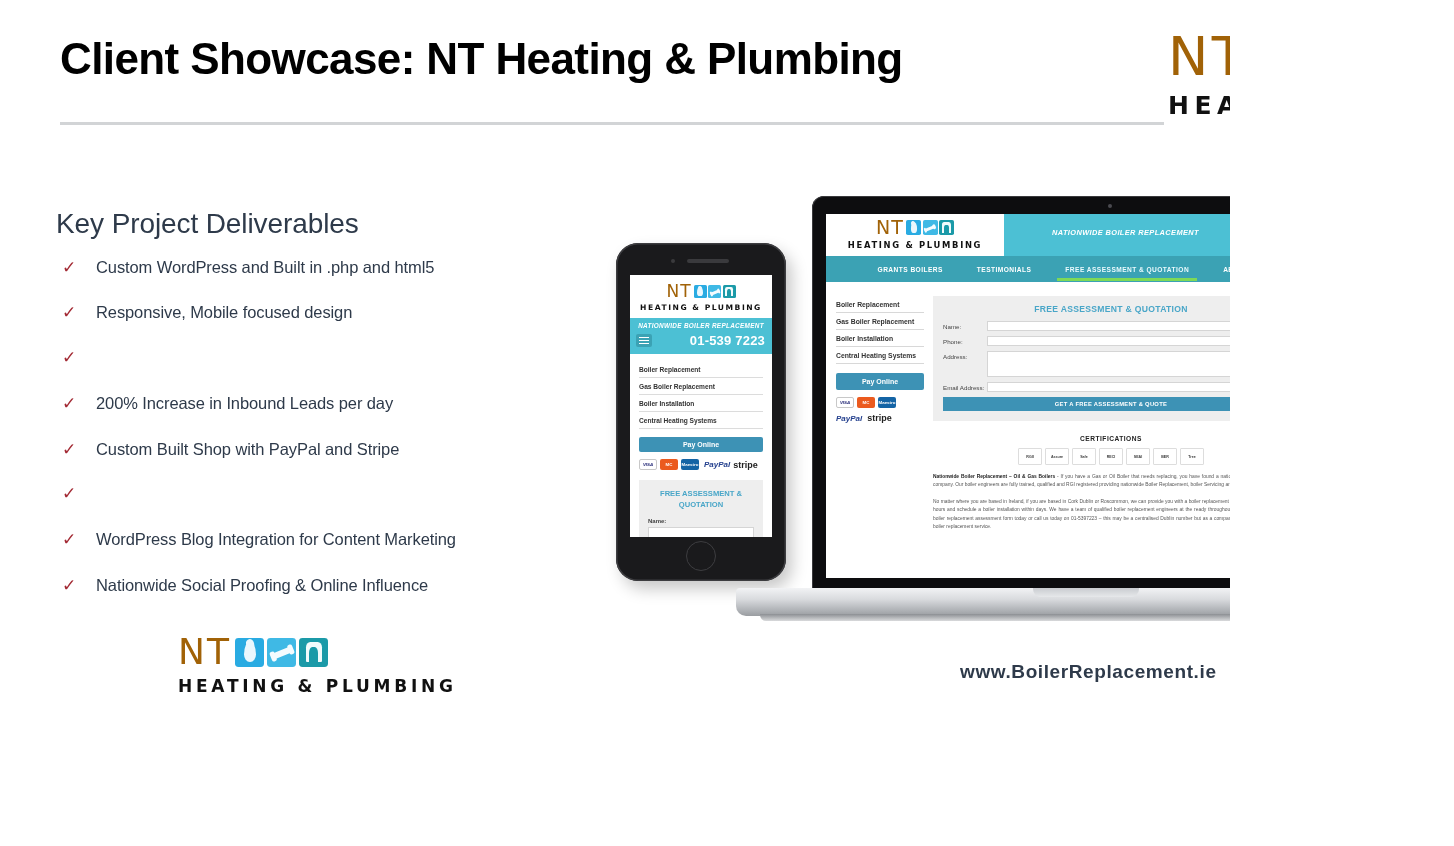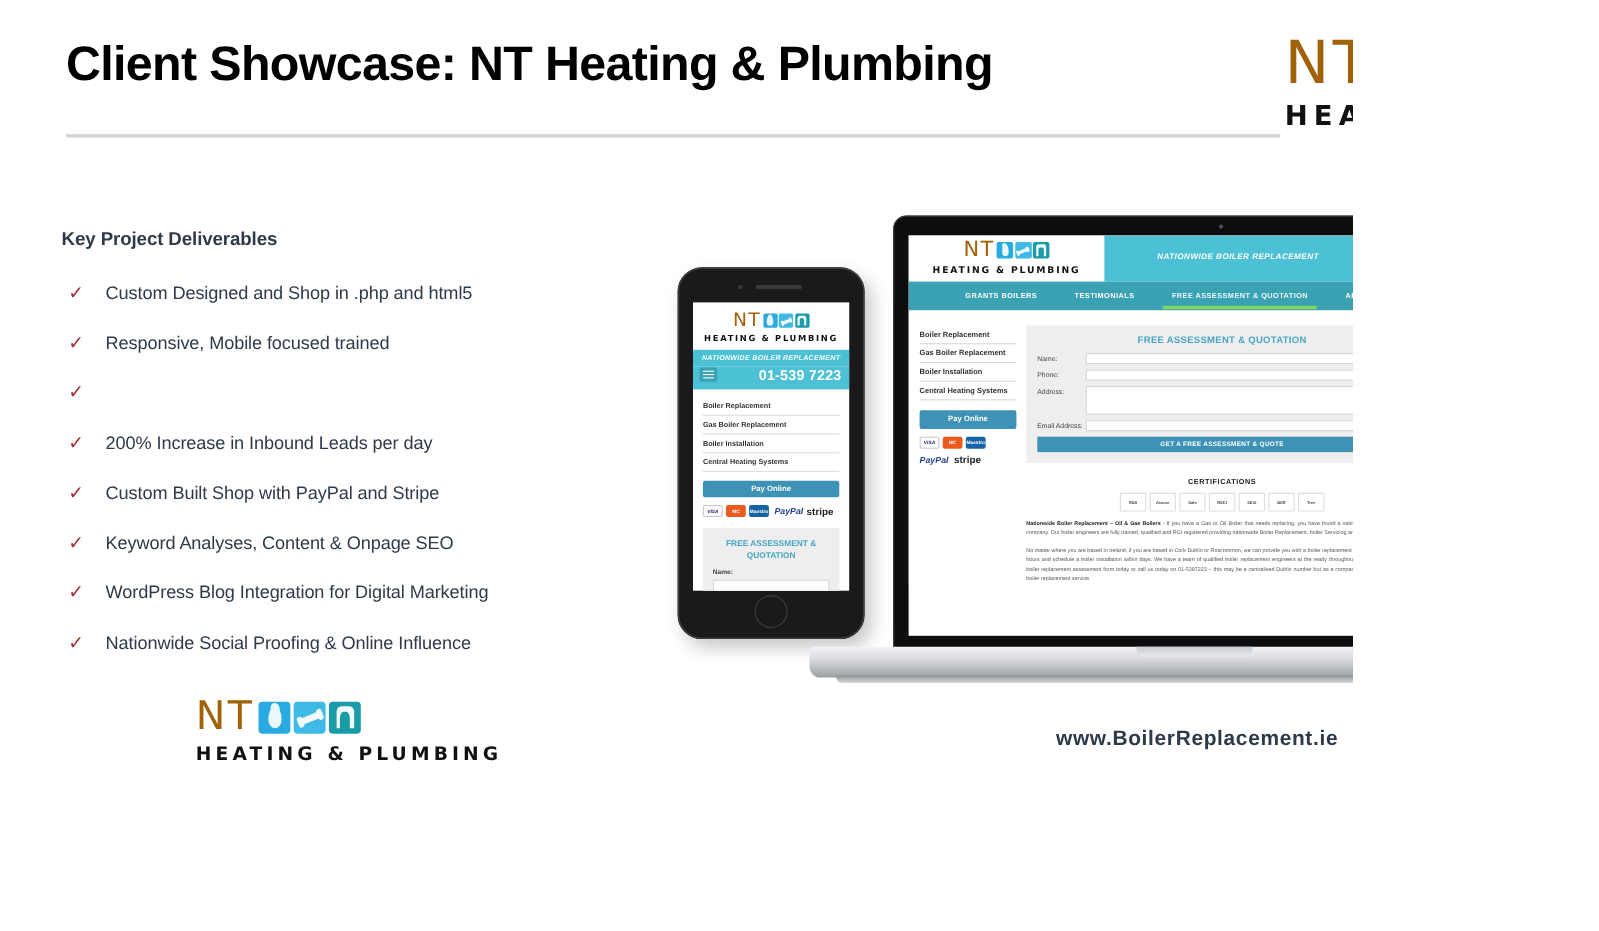--- a/index.html
+++ b/index.html
@@ -53,21 +53,21 @@
   .boiler:after { content:""; position:absolute; left:22%; top:26%; width:56%; height:86%;
     background:#1b9aa8; border-radius:36% 36% 0 0; }
   .ntlogo .word {
     font-family: "DejaVu Sans", sans-serif; font-weight: bold; color:#111;
     text-align: center; white-space: nowrap;
   }
 
   
   .section-head {
     position: absolute; left: 56px; top: 208px;
-    font-size: 17px; font-weight: bold; color: #2e3a4a; letter-spacing: -0.1px;
+    font-size: 28px; font-weight: normal; color: #2e3a4a; letter-spacing: -0.1px;
   }
   .bullets { position: absolute; left: 56px; top: 258px; width: 560px; }
   .bullet { display: flex; align-items: baseline; height: 45.4px; }
   .bullet .tick {
     width: 40px; flex: 0 0 40px; color: #a32a34; font-size: 17px; line-height: 1;
     font-family: "DejaVu Sans", sans-serif; padding-left: 6px;
   }
   .bullet .btext { font-size: 16.5px; color: #2e3a4a; letter-spacing: -0.1px; white-space: nowrap; }
 
   
@@ -263,44 +263,43 @@
           <span class="boiler"></span>
         </div>
     </div>
     <div class="word" style="font-size:25px;letter-spacing:0.22em;margin-top:7px;">HEATING &amp; PLUMBING</div>
   </div>
 
   <div class="section-head">Key Project Deliverables</div>
   <div class="bullets" id="bullet-list">
       <div class="bullet">
         <span class="tick">✓</span>
-        <span class="btext">Custom Designed and Shop in .php and html5</span>
-      </div>
-      <div class="bullet">
-        <span class="tick">✓</span>
-        <span class="btext">Responsive, Mobile focused trained</span>
+        <span class="btext">Custom WordPress and Built in .php and html5</span>
+      </div>
+      <div class="bullet">
+        <span class="tick">✓</span>
+        <span class="btext">Responsive, Mobile focused design</span>
       </div>
       <div class="bullet">
         <span class="tick">✓</span>
       </div>
       <div class="bullet">
         <span class="tick">✓</span>
         <span class="btext">200% Increase in Inbound Leads per day</span>
       </div>
       <div class="bullet">
         <span class="tick">✓</span>
         <span class="btext">Custom Built Shop with PayPal and Stripe</span>
       </div>
       <div class="bullet">
         <span class="tick">✓</span>
-        <span class="btext">Keyword Analyses, Content &amp; Onpage SEO</span>
-      </div>
-      <div class="bullet">
-        <span class="tick">✓</span>
-        <span class="btext">WordPress Blog Integration for Digital Marketing</span>
+      </div>
+      <div class="bullet">
+        <span class="tick">✓</span>
+        <span class="btext">WordPress Blog Integration for Content Marketing</span>
       </div>
       <div class="bullet">
         <span class="tick">✓</span>
         <span class="btext">Nationwide Social Proofing &amp; Online Influence</span>
       </div>
     </div>
 
   <div class="ntlogo" id="logo-footer" style="left:178px; top:634px;">
     <div class="row1">
       <div class="nt" style="font-size:36px;">NT</div>

